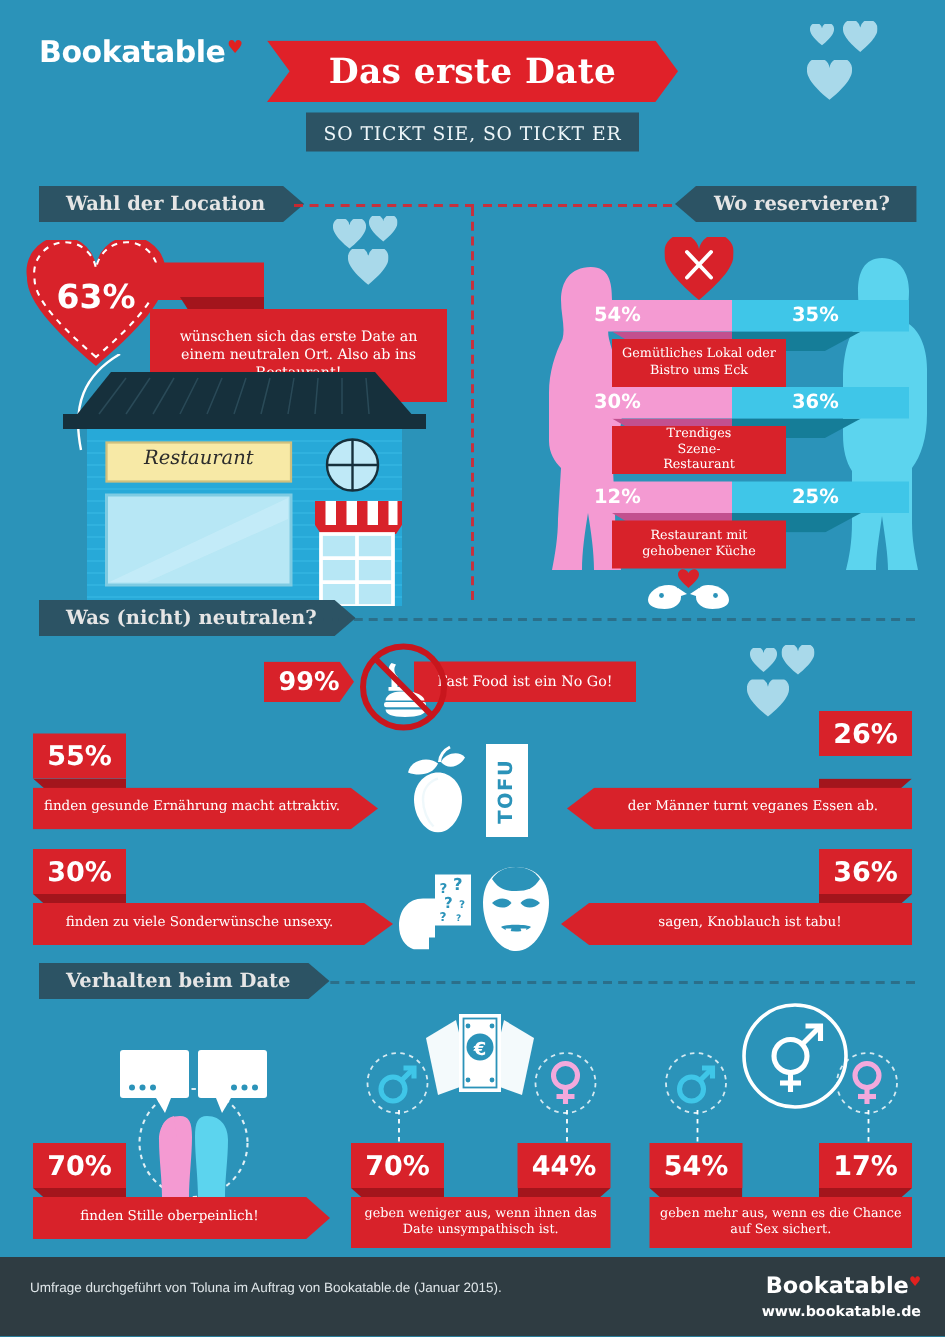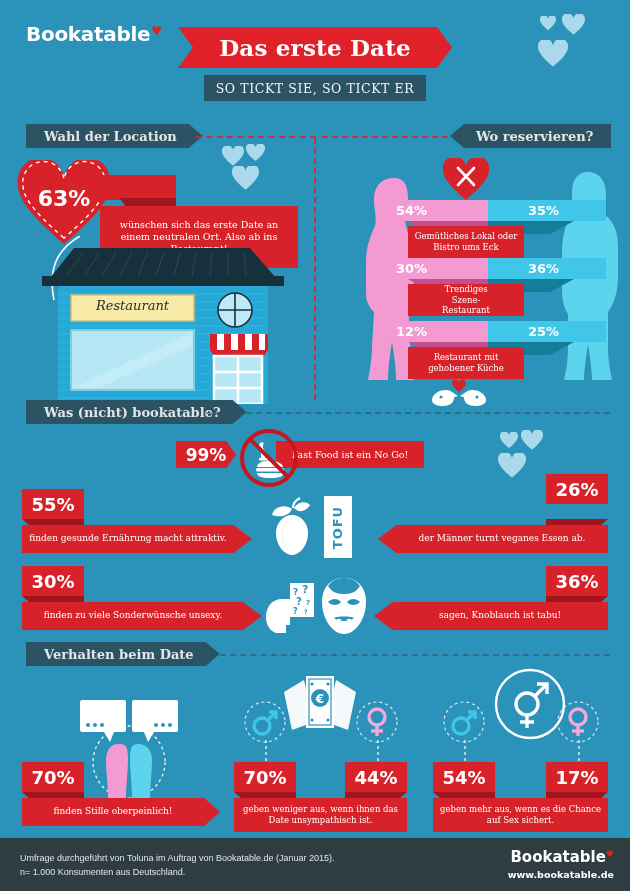--- a/index.html
+++ b/index.html
@@ -326,21 +326,21 @@
     <path d="M31 4 C29 0 24 1 24 5 C24 8 28 11 31 14 C34 11 38 8 38 5 C38 1 33 0 31 4Z" fill="#d8222a"></path>
     <path d="M18 12 C10 12 4 17 4 22 C4 26 9 28 15 28 C21 28 26 25 26 20 C26 15 23 12 18 12Z" fill="#ffffff"></path>
     <path d="M24 14 L30 18 L24 20Z" fill="#ffffff"></path>
     <circle cx="13" cy="19" r="1.6" fill="#2b93b9"></circle>
     <path d="M44 12 C52 12 58 17 58 22 C58 26 53 28 47 28 C41 28 36 25 36 20 C36 15 39 12 44 12Z" fill="#ffffff"></path>
     <path d="M38 14 L32 18 L38 20Z" fill="#ffffff"></path>
     <circle cx="49" cy="19" r="1.6" fill="#2b93b9"></circle>
   </svg>
 
   <div class="abs sec-tab" style="left:26px;top:400px">
-    <span>Was (nicht) bookatable?</span>
+    <span>Was (nicht) neutralen?</span>
   </div>
   <div class="dash-line teal" style="left:206px;top:412px;width:404px"></div>
 
   <div class="heart-deco" style="left:500px;top:432px">
     <svg width="18" height="17" viewBox="0 0 24 22">
         <path d="M12 21 C2 13 0 8 0 5.5 A5.5 5.5 0 0 1 12 4 A5.5 5.5 0 0 1 24 5.5 C24 8 22 13 12 21Z" fill="#a9d9ea"></path>
       </svg>
   </div>
   <div class="heart-deco" style="left:521px;top:430px">
     <svg width="22" height="21" viewBox="0 0 24 22">
@@ -523,21 +523,20 @@
 
   <div class="abs pct-box" style="left:433px;top:762px;width:62px;height:30px;font-size:18px">54%</div>
   <div class="abs fold" style="left:433px;top:792px;width:62px;height:12px;clip-path:polygon(0 0,100% 0,100% 100%,22% 100%)"></div>
   <div class="abs pct-box" style="left:546px;top:762px;width:62px;height:30px;font-size:18px">17%</div>
   <div class="abs fold" style="left:546px;top:792px;width:62px;height:12px;clip-path:polygon(0 0,100% 0,78% 100%,0 100%)"></div>
   <div class="abs txt-band" style="left:433px;top:798px;width:175px;height:34px;font-size:8.5px;text-align:center;padding:0 6px">geben mehr aus, wenn es die Chance auf Sex sichert.</div>
 
   <div class="abs footer">
     <div class="fnote">
       <div>Umfrage durchgeführt von Toluna im Auftrag von Bookatable.de (Januar 2015).</div>
-      <div>n= 1.000 Konsumenten aus Deutschland.</div>
     </div>
     <div class="flogo">
       <span>Bookatable</span><span class="hrt">♥</span>
     </div>
     <div class="furl">www.bookatable.de</div>
   </div>
 
 </div>
 
 </body></html>

